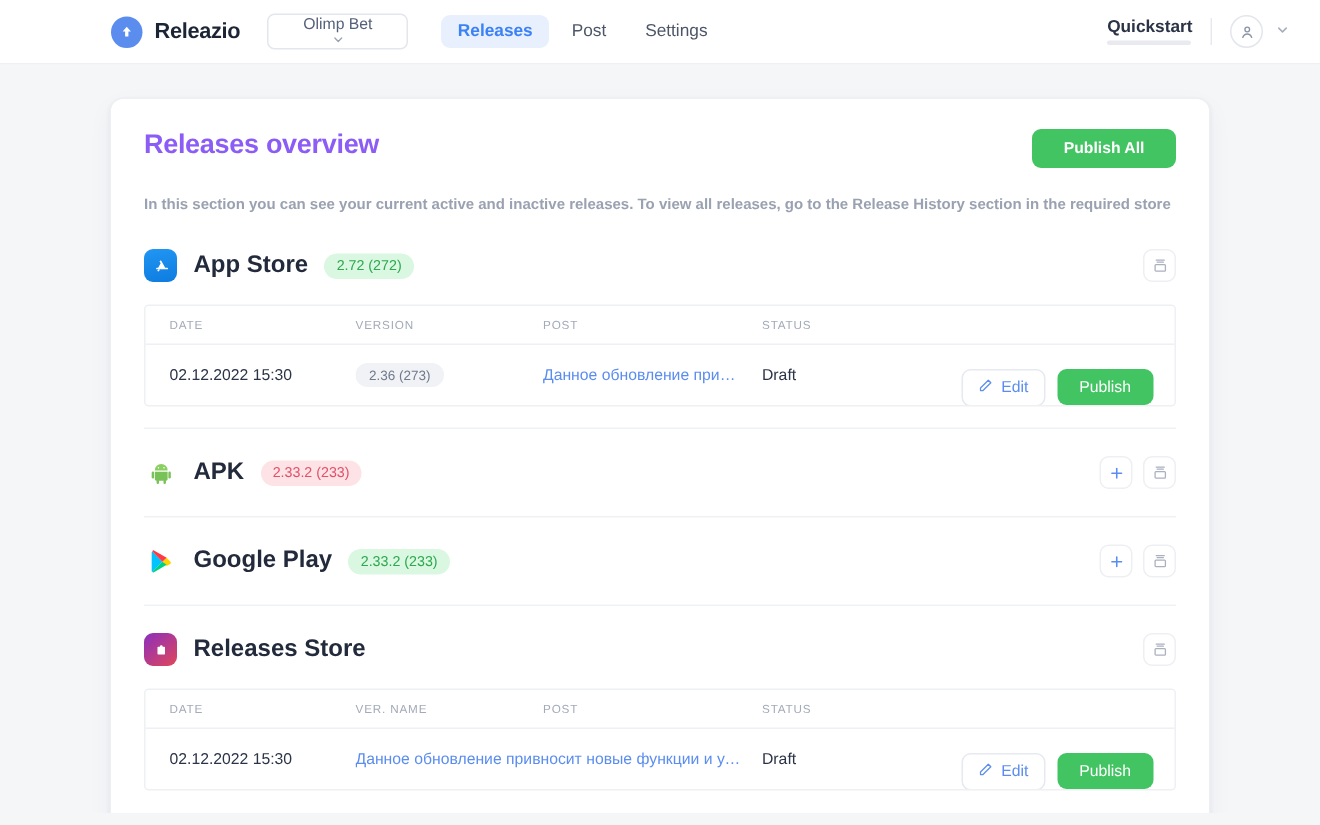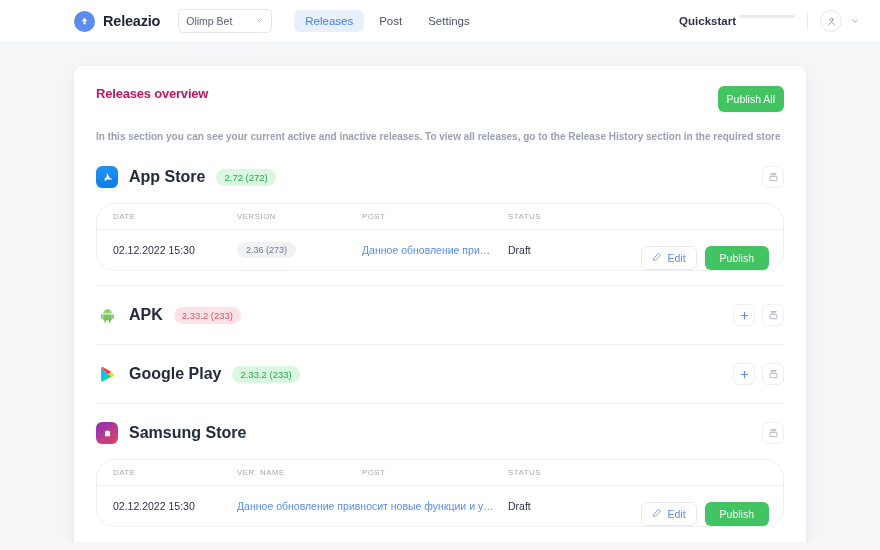--- a/index.html
+++ b/index.html
@@ -31,36 +31,36 @@
     font-size: 14.5px; font-weight: bold; color: #1c2536; letter-spacing: -0.2px;
   }
 
   .store-select {
     margin-left: 18px;
     width: 94px; height: 24px;
     border: 1px solid #e3e6ec; border-radius: 5px;
     background: #fff;
     display: flex; align-items: center; justify-content: space-between;
     padding: 0 7px;
-    font-size: 10.5px; color: #55607a;
+    font-size: 10.5px; color: #55607a; flex-direction: column;
   }
   .chev { width: 9px; height: 9px; color: #9aa3b5; }
 
   .nav { display: flex; align-items: center; margin-left: 22px; gap: 4px; }
   .nav-item {
     padding: 5px 11px; border-radius: 6px;
     font-size: 11.5px; color: #4d5669; font-weight: normal;
     white-space: nowrap;
   }
-  .nav-item.active { background: #e8effd; color: #3b82f6; font-weight: normal; }
+  .nav-item.active { background: #e8effd; color: #3b82f6; font-weight: bold; }
 
   .header-right {
     margin-left: auto; display: flex; align-items: center; gap: 12px;
   }
-  .quickstart { display: flex; flex-direction: row; gap: 3px; align-items: flex-start; }
+  .quickstart { display: flex; flex-direction: column; gap: 3px; align-items: flex-start; }
   .quickstart-label { font-size: 11.5px; font-weight: bold; color: #2b3347; }
   .quickstart-bar { width: 56px; height: 3px; border-radius: 2px; background: #e8eaef; overflow: hidden; }
   .quickstart-fill { height: 100%; background: #3dbd5f; border-radius: 2px; }
   .hdr-divider { width: 1px; height: 18px; background: #e6e9ef; }
   .avatar {
     width: 22px; height: 22px; border-radius: 50%;
     border: 1px solid #e3e6ec; background: #fff;
     display: flex; align-items: center; justify-content: center;
     color: #8c94a6;
   }
@@ -70,25 +70,25 @@
   .body { flex: 1; padding: 22px 0 0 0; overflow: hidden; }
   .card {
     width: 734px; margin: 0 auto;
     background: #ffffff;
     border-radius: 9px;
     border: 1px solid #edeff3;
     box-shadow: 0 1px 3px rgba(24,39,75,.05), 0 6px 18px rgba(24,39,75,.04);
     padding: 20px 22px 18px 22px;
   }
   .card-head { display: flex; align-items: flex-start; justify-content: space-between; }
-  .card-title { font-size: 13px; font-weight: bold; color: #be185d; letter-spacing: -0.2px; }
+  .card-title { font-size: 18px; font-weight: bold; color: #8b5cf6; letter-spacing: -0.2px; }
   .btn-publish-all {
     background: #43c462; color: #fff; border: none; border-radius: 6px;
-    font-size: 10.5px; font-weight: normal;
-    padding: 7px 9px; cursor: pointer;
+    font-size: 10.5px; font-weight: bold;
+    padding: 7px 21px; cursor: pointer;
     font-family: inherit;
   }
   .card-sub { font-size: 10px; color: #9aa1b0; margin-top: 18px; line-height: 1.4; font-weight: bold; }
 
   
   .store-block { margin-top: 18px; }
   .store-block + .store-block { border-top: 1px solid #f0f1f4; padding-top: 14px; margin-top: 14px; }
 
   .store-row { display: flex; align-items: center; min-height: 30px; }
   .store-icon { width: 22px; height: 22px; border-radius: 6px; flex: none; display:flex; align-items:center; justify-content:center; }
@@ -105,21 +105,21 @@
   .store-actions { margin-left: auto; display: flex; align-items: center; gap: 7px; }
   .icon-btn {
     width: 22px; height: 22px; border-radius: 6px;
     background: #fff; border: 1px solid #edeff3;
     display: flex; align-items: center; justify-content: center;
     cursor: pointer;
   }
   .icon-btn.plus { color: #5b8def; }
 
   
-  .tbl { margin-top: 11px; border: 1px solid #eef0f3; border-radius: 19px; overflow: hidden; }
+  .tbl { margin-top: 11px; border: 1px solid #eef0f3; border-radius: 3px; overflow: hidden; }
   .tbl-head, .tbl-row { display: flex; align-items: center; }
   .tbl-head { height: 26px; border-bottom: 1px solid #eef0f3; }
   .tbl-row { height: 40px; }
   .th {
     font-size: 7.8px; color: #a3aab8; letter-spacing: .55px; text-transform: uppercase;
     white-space: nowrap;
   }
   .td { font-size: 10.5px; color: #2b3347; white-space: nowrap; overflow: hidden; }
   .c-date { width: 140px; padding-left: 16px; }
   .c-ver  { width: 125px; }
@@ -317,21 +317,21 @@
               </span>
             </div>
           </div>
           <div class="store-block">
             <div class="store-row">
               <span class="store-icon samsung">
                 <svg width="11" height="11" viewBox="0 0 24 24" fill="#fff">
                   <path d="M7.5 6.8h9a1 1 0 011 1v9.4a1 1 0 01-1 1h-9a1 1 0 01-1-1V7.8a1 1 0 011-1zm2.4 0a2.1 2.1 0 014.2 0"></path>
                 </svg>
               </span>
-              <span class="store-name">Samsung Store</span>
+              <span class="store-name">Releases Store</span>
               <span class="store-actions">
                 <span class="icon-btn">
                   <svg width="11" height="11" viewBox="0 0 24 24" fill="none" stroke="#a9b0bf" stroke-width="1.9" stroke-linecap="round" stroke-linejoin="round">
                     <rect x="4.5" y="9.5" width="15" height="9.5" rx="1.3"></rect>
                     <line x1="7.5" y1="6" x2="16.5" y2="6"></line>
                     <line x1="6.2" y1="3.2" x2="17.8" y2="3.2"></line>
                   </svg>
                 </span>
               </span>
             </div>

